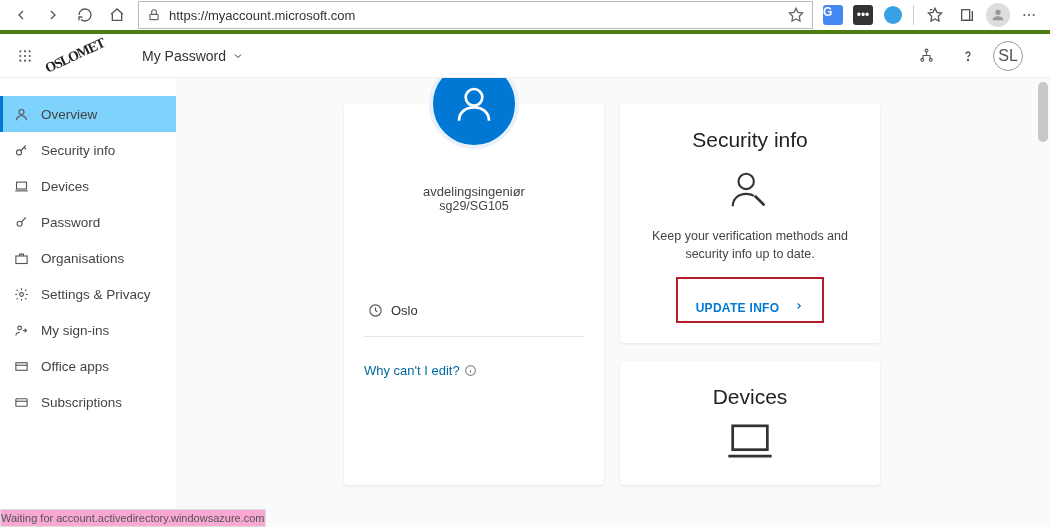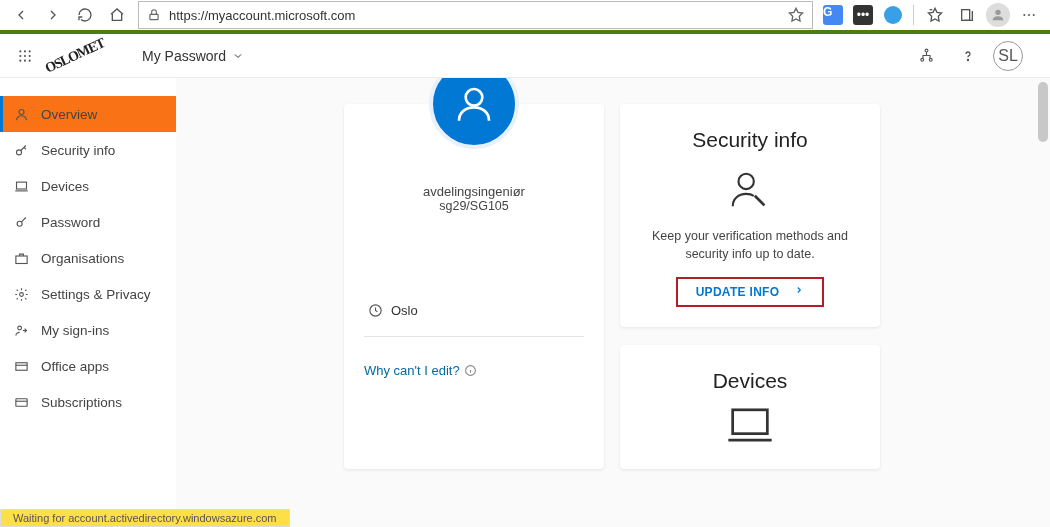--- a/index.html
+++ b/index.html
@@ -26,21 +26,21 @@
   .logo-text { font-family:serif; font-size:14px; font-weight:bold; color:#222; transform:rotate(-25deg); letter-spacing:-1px; line-height:0.7; text-align:center;}
   .acct-dd { display:flex; align-items:center; gap:6px; font-size:14px; color:#333; cursor:pointer; margin-left:34px;}
   .hdr-spacer{flex:1;}
   .hdr-ico{width:34px; height:34px; display:flex;align-items:center;justify-content:center; color:#555; cursor:pointer;}
   .user-badge{width:30px;height:30px;border:1px solid #999;border-radius:50%;display:flex;align-items:center;justify-content:center;font-size:16px;color:#555;margin-right:19px;}
 
   
   .main { display:flex; height:calc(100% - 78px); position:relative;}
   .sidebar { width:176px; background:#fff; padding-top:18px; border-right:0;}
   .side-item { height:36px; display:flex; align-items:center; padding:0 14px; gap:12px; font-size:13.5px; color:#444; cursor:pointer;}
-  .side-item.active { background:#f97316; border-left:3px solid #0078d4; padding-left:11px; font-weight:500;}
+  .side-item.active { background:#7dd3fc; border-left:3px solid #0078d4; padding-left:11px; font-weight:500;}
   .side-item svg { width:15px; height:15px; color:#555; flex-shrink:0;}
 
   .content { flex:1; background:#fafafa; padding:26px 0 0 168px; overflow:auto; position:relative;}
   .card-row { display:flex; gap:16px; }
   .card { width:260px; background:#fff; border-radius:4px; box-shadow:0 1px 3px rgba(0,0,0,0.09); padding:24px 20px 20px 20px; text-align:center; }
   .profile-card { position:relative; padding-top:60px;}
   .avatar-big { width:90px; height:90px; border-radius:50%; background:#0078d4; border:4px solid #e8f0fa; display:flex; align-items:center; justify-content:center; position:absolute; top:-45px; left:50%; transform:translateX(-50%);}
   .avatar-big svg{width:40px;height:40px;color:#fff;}
   .prof-name{font-size:13px;color:#444;margin-top:20px;}
   .prof-sub{font-size:12.5px;color:#444;}
@@ -48,29 +48,29 @@
   .prof-loc svg{width:15px;height:15px;color:#555;}
   .prof-divider{height:1px;background:#e4e4e4;margin-top:18px;}
   .prof-edit{display:flex;align-items:center;gap:4px;font-size:13px;color:#0369a1;margin-top:26px;}
   .prof-edit svg{width:13px;height:13px;color:#888;}
 
   .sec-card{display:flex;flex-direction:column;align-items:center;}
   .card-title{font-size:21px;font-weight:400;color:#222;margin-bottom:12px;}
   .sec-ico{margin:4px 0 10px 0;}
   .sec-ico svg{width:46px;height:46px;color:#333;}
   .sec-desc{font-size:12.5px;color:#444;line-height:1.4;}
-  .update-link{color:#0078d4;font-size:12px;font-weight:600;letter-spacing:0.3px;display:flex;align-items:flex-start;gap:15px;cursor:pointer;}
+  .update-link{margin-top:16px;color:#0078d4;font-size:12px;font-weight:600;letter-spacing:0.3px;display:flex;align-items:flex-start;gap:15px;cursor:pointer;}
   .update-link svg{width:10px;height:10px;}
   .highlight-box{border:2px solid #b21e27; padding:6px 18px; display:inline-flex;}
 
   .devices-card{margin-top:18px;}
   .dev-ico svg{width:52px;height:40px;color:#333;}
 
   .scrollbar-fake{position:absolute;right:2px;top:4px;width:10px;height:60px;background:#c8c8c8;border-radius:5px;}
-  .status-bar{position:absolute;bottom:0;left:0;background:#fde047;border:1px solid #ddd;padding:2px 12px;font-size:11px;color:#555;}
+  .status-bar{position:absolute;bottom:0;left:0;background:#f9a8d4;border:1px solid #ddd;padding:2px 0;font-size:11px;color:#555;}
 </style>
 </head>
 <body>
 
 <div class="browser-bar">
   <div class="bb-btn">
       <svg viewBox="0 0 24 24" fill="none" stroke="currentColor" stroke-width="2">
         <path d="M15 18l-6-6 6-6"></path>
       </svg>
     </div>

